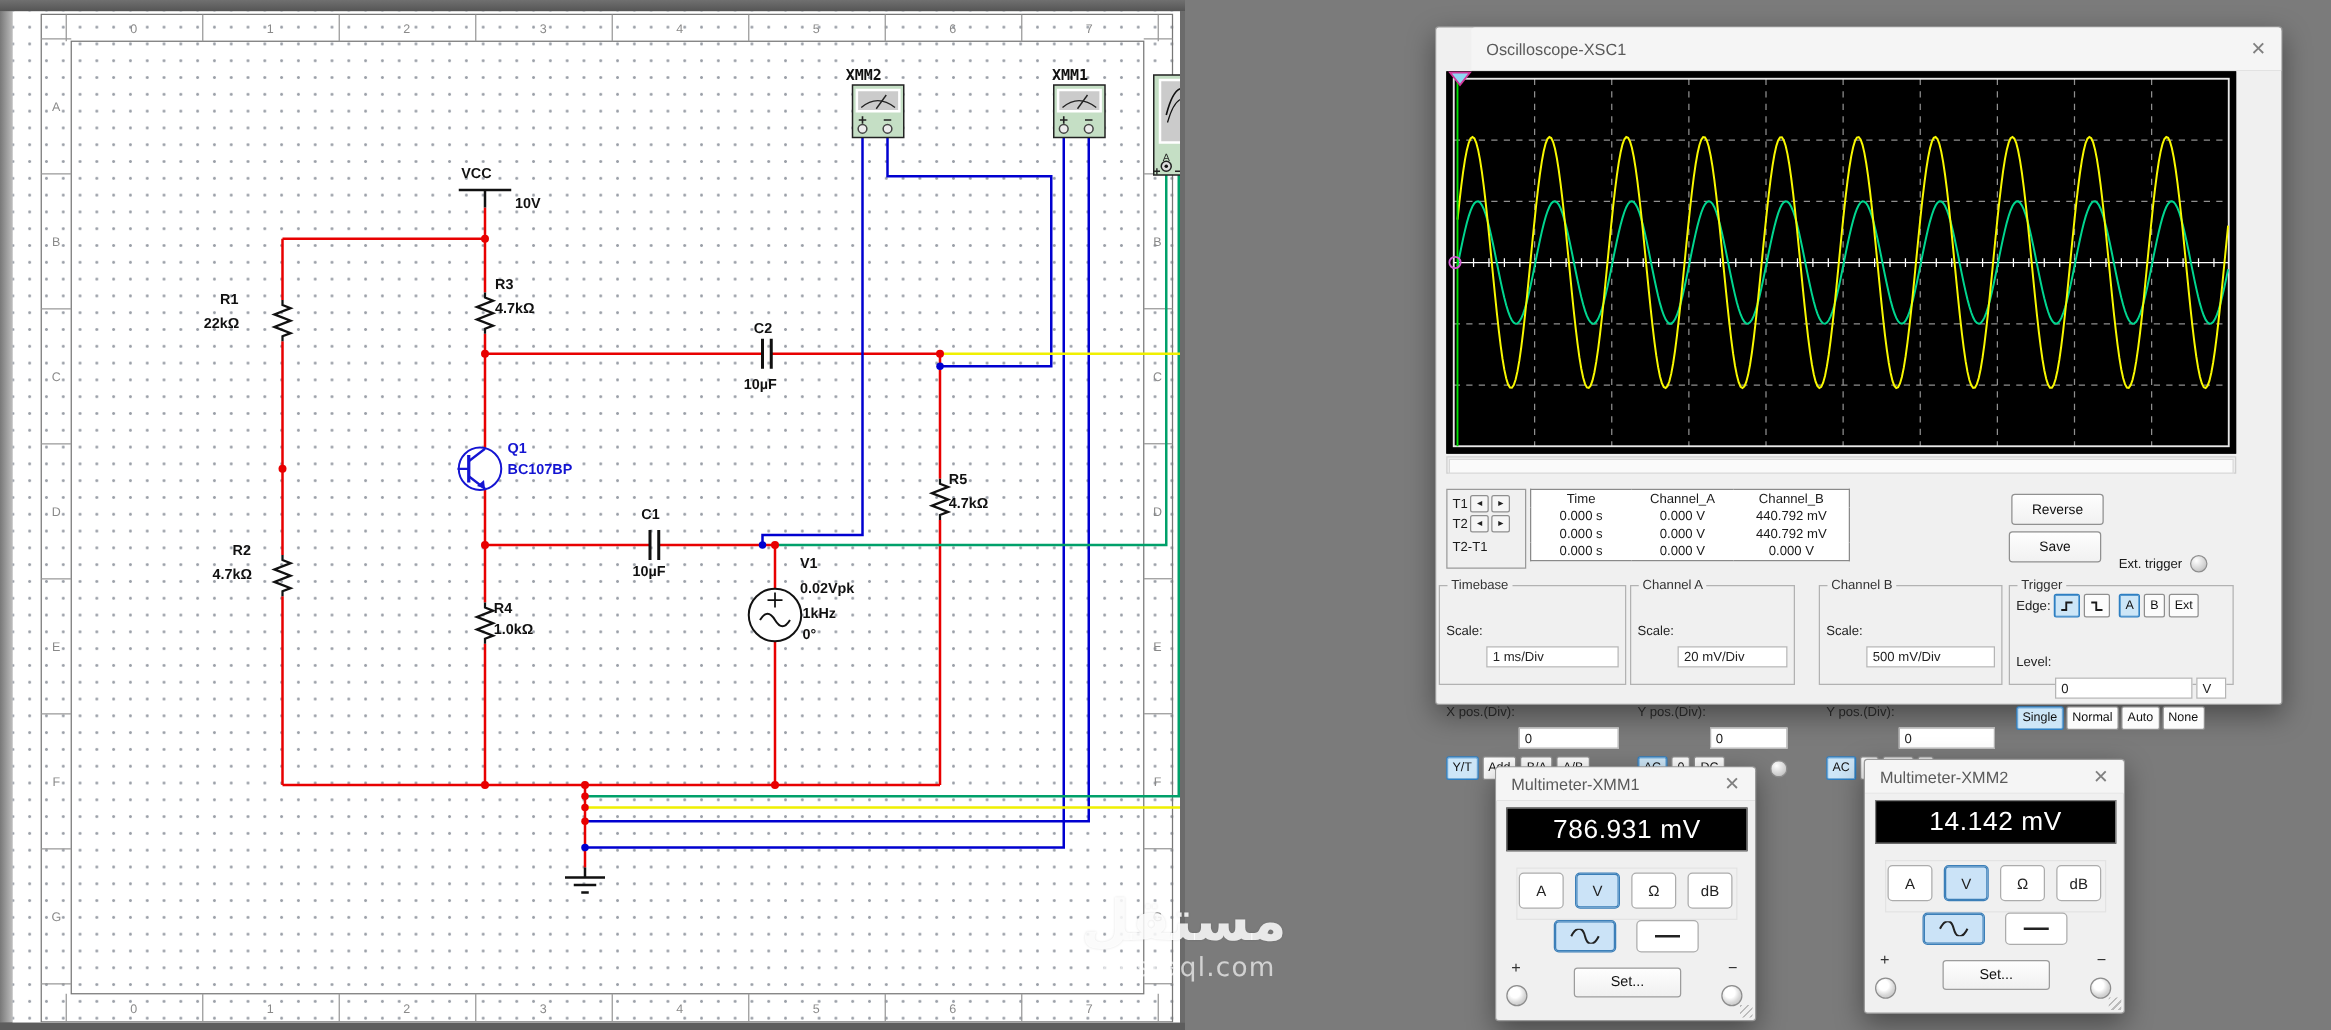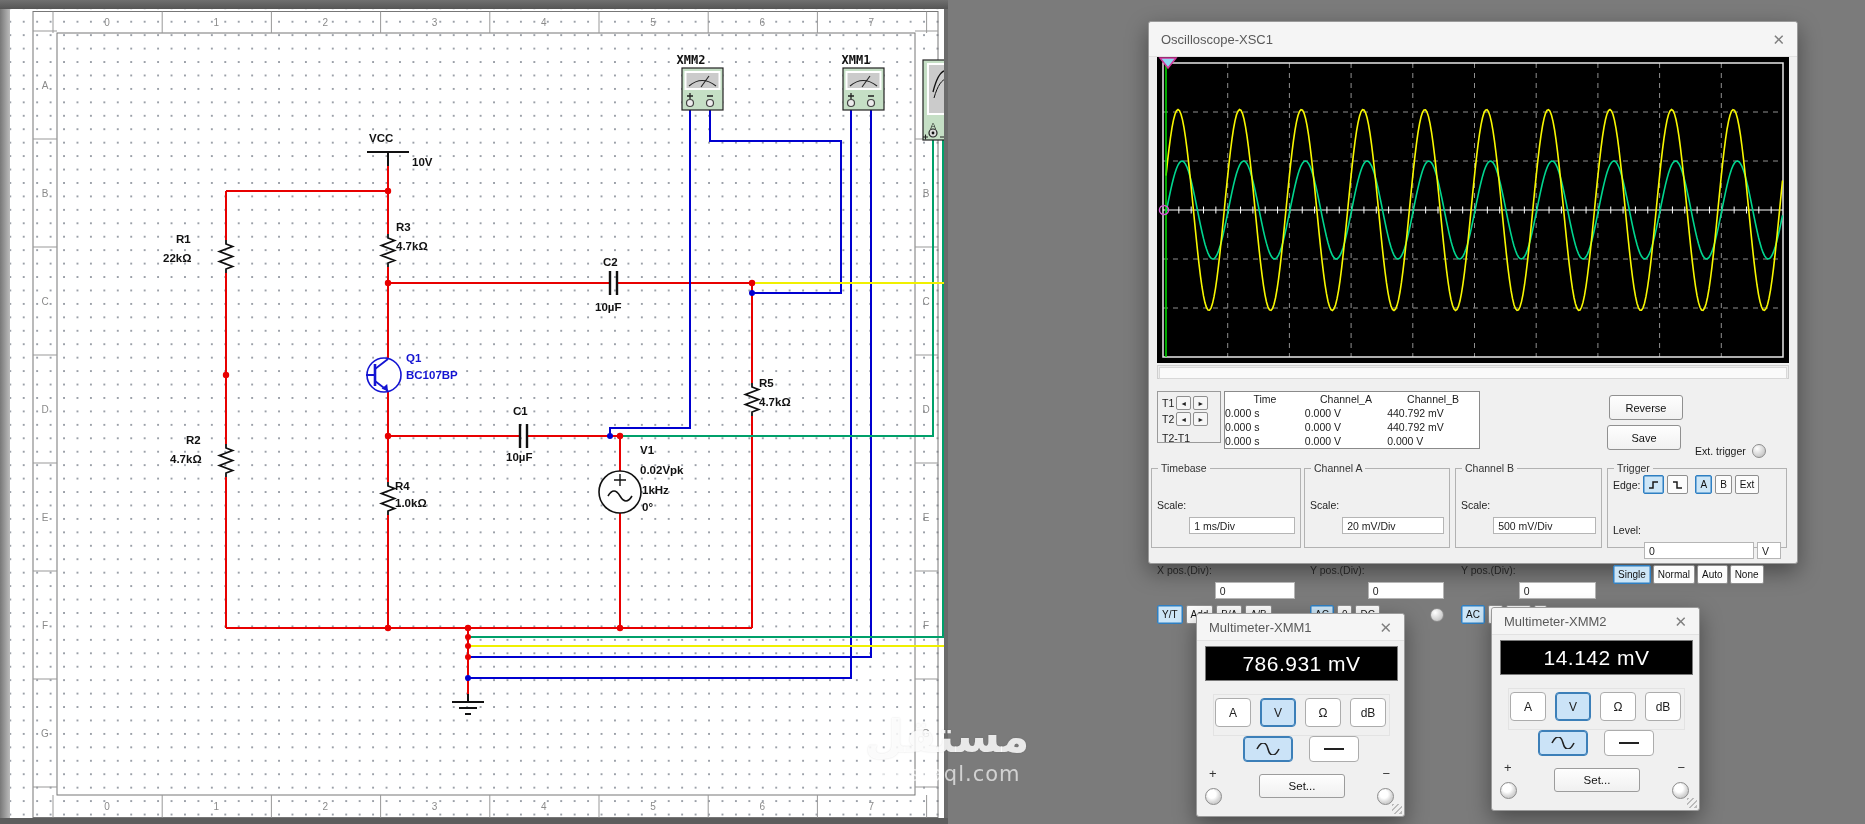--- a/index.html
+++ b/index.html
@@ -26,36 +26,36 @@
   text.ilabel{font-family:"DejaVu Sans Mono",monospace;font-size:12px;font-weight:bold;fill:#111;text-anchor:middle;}
 
   
   .window{position:absolute;background:#f0f0f0;border:1px solid #9a9a9a;border-radius:3px;
           box-shadow:0 8px 22px rgba(0,0,0,.4);z-index:10;}
   .titlebar{display:flex;align-items:center;padding:0 12px;color:#5a5a5a;font-size:13px;
             background:#f5f5f5;border-bottom:1px solid #e2e2e2;border-radius:3px 3px 0 0;}
   .titlebar .close{margin-left:auto;color:#808080;font-size:15px;line-height:1;}
 
   
-  .scope{left:1148px;top:21px;width:648px;height:541px;}
+  .scope{left:1148px;top:21px;width:648px;height:541px;padding-left:28px;}
   .scope .titlebar{height:34px;}
   .scope-screen{position:absolute;left:8px;top:35px;width:632px;height:306px;background:#000;}
   .scope-scrollbar{position:absolute;left:8px;top:343px;width:632px;height:14px;
                    background:#ececec;border:1px solid #cfcfcf;box-sizing:border-box;}
   .scope-scrollbar .thumb{margin:1px;height:10px;background:#fafafa;border:1px solid #d8d8d8;}
   .readout{position:absolute;left:8px;top:366px;width:632px;height:76px;font-size:10.5px;color:#1a1a1a;}
-  .cursor-box{position:absolute;left:0;top:3px;width:64px;height:52px;border:1px solid #9a9a9a;
+  .cursor-box{position:absolute;left:0;top:3px;width:64px;height:64px;border:1px solid #9a9a9a;
               padding:3px 0 0 4px;box-sizing:border-box;}
   .cursor-row{display:flex;align-items:center;gap:2px;height:16px;}
   .arrow-btn{width:13px;height:12px;border:1px solid #8f8f8f;background:#f6f6f6;font-size:7px;
              display:inline-flex;align-items:center;justify-content:center;color:#222;border-radius:2px;}
   .meas-table{position:absolute;left:67px;top:3px;width:256px;height:58px;border:1px solid #8a8a8a;
               background:#fff;border-collapse:collapse;table-layout:fixed;}
   .meas-table th{font-weight:normal;font-size:10.5px;padding:0;margin-left:20px;}
-  .meas-table td{font-size:10.5px;padding:0;}
+  .meas-table td{font-size:10.5px;text-align:center;padding:0;}
   .scope-btn{position:absolute;height:23px;width:72px;border:1px solid #909090;border-radius:3px;
              background:linear-gradient(#fefefe,#f1f1f1);font-size:11px;display:flex;
              align-items:center;justify-content:center;color:#111;}
   .ext-trig{position:absolute;left:514px;top:56px;display:flex;align-items:center;gap:6px;margin-left:24px;}
   .ball{width:12px;height:12px;border-radius:50%;border:1px solid #8d8d8d;
         background:radial-gradient(circle at 35% 30%,#fff,#cfcfcf 65%,#ababab);}
   .group{position:absolute;top:446px;height:80px;border:1px solid #b2b2b2;box-sizing:border-box;}
   .legend{position:absolute;top:-7px;left:6px;background:#f0f0f0;padding:0 3px;font-size:10.5px;color:#333;}
   .grow{display:flex;align-items:center;gap:3px;margin:6px 5px 0 5px;font-size:10.5px;color:#222;white-space:nowrap;}
   .vbox{background:#fff;border:1px solid #b5b5b5;height:15px;display:flex;align-items:center;
@@ -435,21 +435,21 @@
       <span class="vbox">0</span>
       </div>
     <div class="grow" style="gap:3px">
       <span class="sbtn active">Y/T</span>
       <span class="sbtn">Add</span>
       <span class="sbtn">B/A</span>
       <span class="sbtn">A/B</span>
     </div>
   </div>
 
-  <div class="group" style="left:155px;width:146px">
+  <div class="group" style="left:155px;width:132px">
     <span class="legend">Channel A</span>
     <div class="grow">
         <span>Scale:</span>
       <span class="vbox">20 mV/Div</span>
       </div>
     <div class="grow">
         <span>Y pos.(Div):</span>
       <span class="vbox">0</span>
       </div>
     <div class="grow" style="gap:3px">

